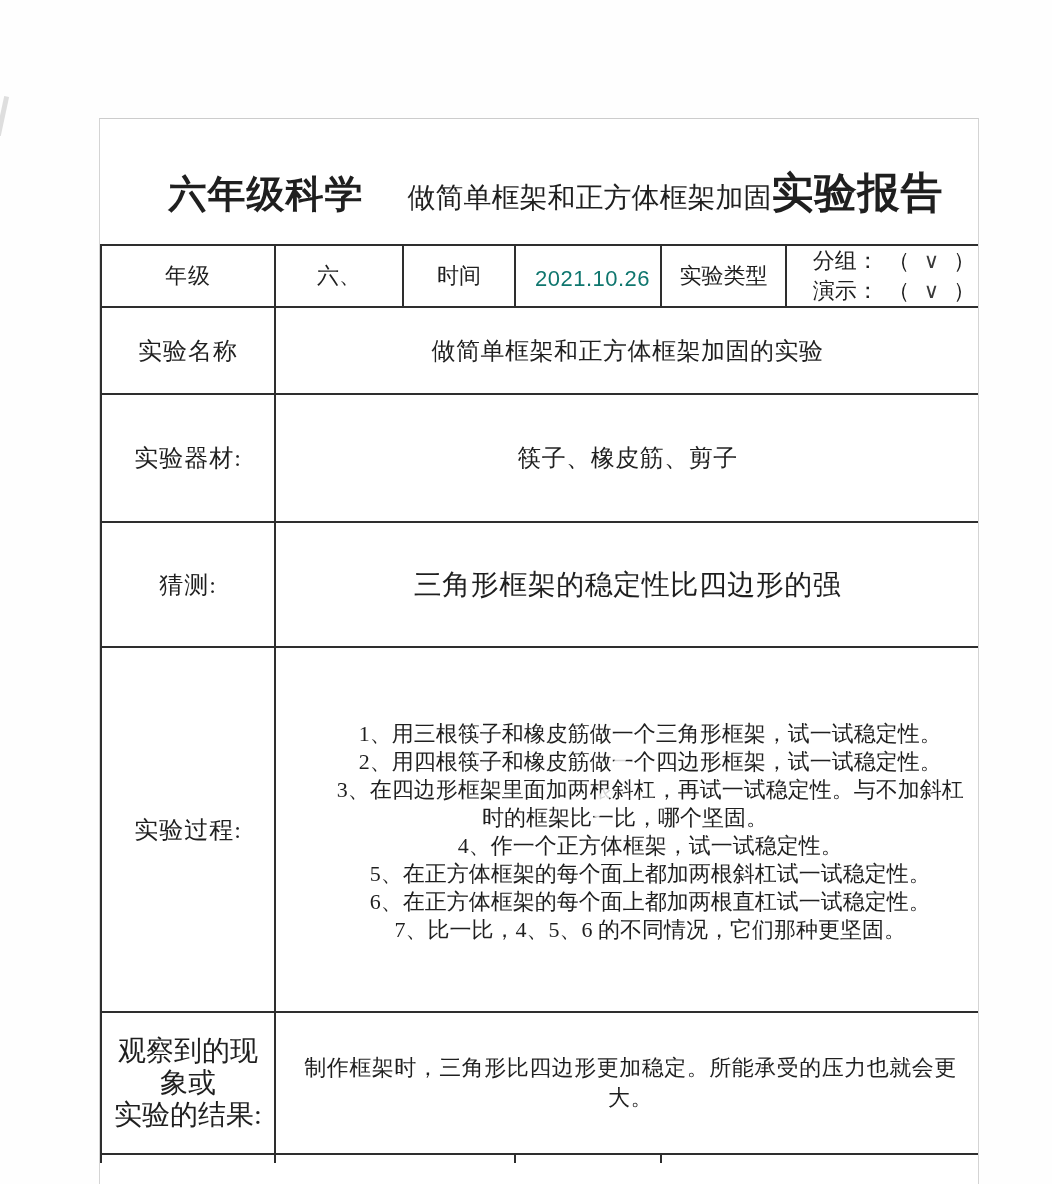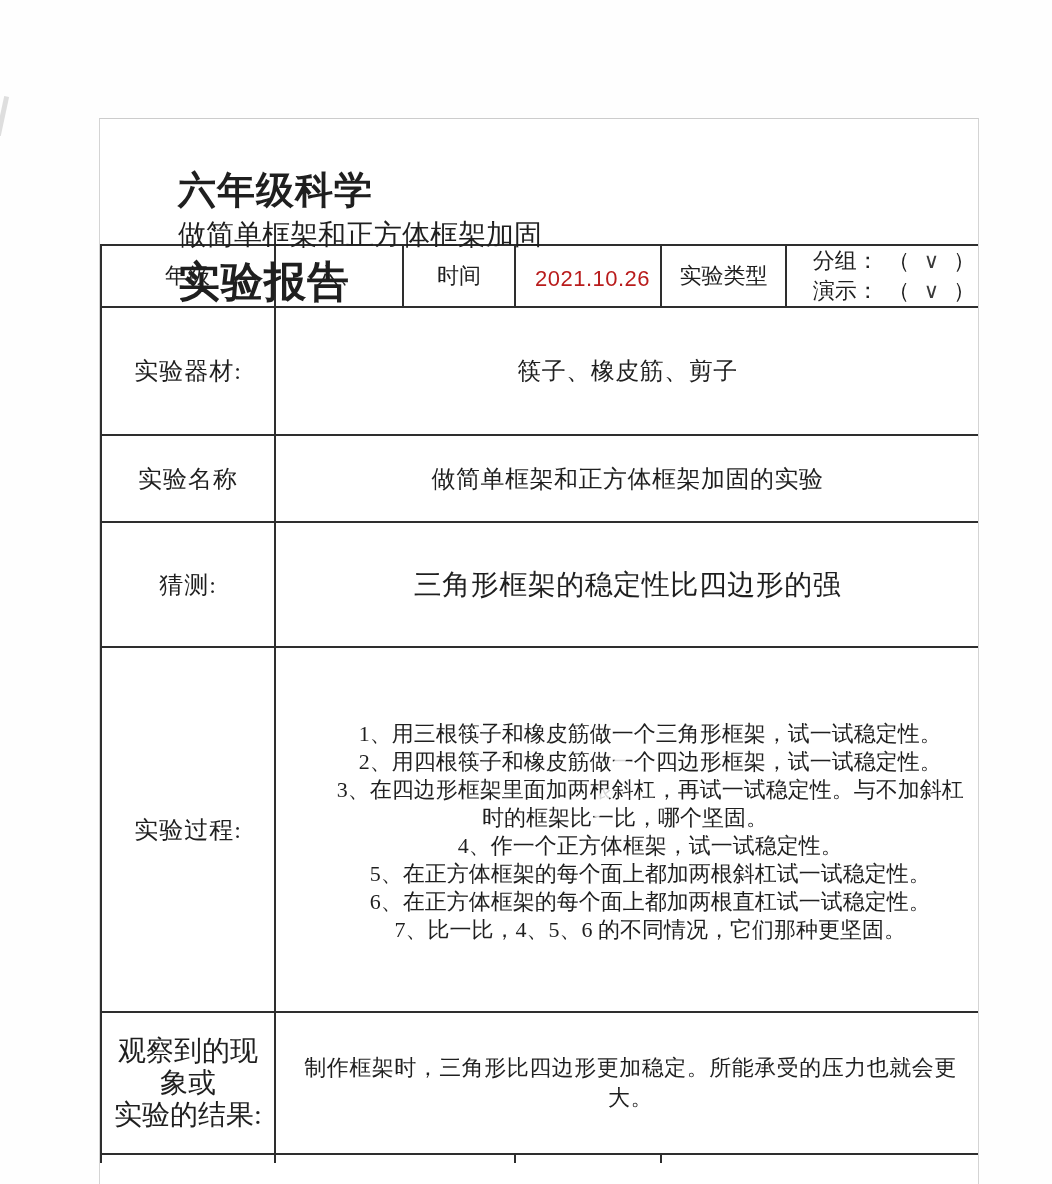--- a/index.html
+++ b/index.html
@@ -19,24 +19,23 @@
     background: #ffffff;
     border-top: 1px solid #cccccc;
     border-left: 1px solid #d4d4d4;
     border-right: 1px solid #d4d4d4;
     overflow: hidden;
   }
 
   
   .title-block {
     height: 125px;
-    display: flex; align-items: baseline; justify-content: flex-start;
+    display: flex; align-items: baseline; justify-content: center;
     padding-top: 46px; padding-left: 34px;
     white-space: nowrap;
-    flex-direction: column;
   }
   .title-part-1 { font-size: 38px; font-weight: bold; letter-spacing: 1px; }
   .title-part-2 { font-size: 28px; font-weight: normal; margin-left: 44px; }
   .title-part-3 { font-size: 42px; font-weight: bold; letter-spacing: 1px; }
 
   
   table.report {
     border-collapse: collapse;
     table-layout: fixed;
     width: 879px;
@@ -44,21 +43,21 @@
   table.report td {
     border: 2px solid #2e2e2e;
     vertical-align: middle;
     text-align: center;
     overflow: hidden;
   }
   td.lbl { font-size: 24px; letter-spacing: 1px; }
   tr.row-info td { font-size: 22px; }
   td.date-cell {
     font-family: "Liberation Sans", sans-serif;
-    font-size: 26px; color: #b91c1c;
+    font-size: 26px; color: #0f766e;
     text-align: left; padding-left: 9px; padding-top: 6px;
     letter-spacing: 0.5px;
   }
   td.type-options-cell { text-align: left; padding-left: 22px; font-size: 20px; }
   .opt-line { line-height: 29px; white-space: nowrap; }
   .opt-line .paren-open { margin-left: 9px; }
   .opt-line .check-mark { margin: 0 14px; font-size: 21px; color: #3a3a3a; }
 
   td.value-center { font-size: 24px; letter-spacing: 0.5px; }
   td.hypothesis-value { font-size: 28px; }
@@ -127,28 +126,28 @@
         <td class="type-options-cell">
           <div class="opt-line">
             <span>分组：</span><span class="paren-open">（</span><span class="check-mark">∨</span><span>）</span>
           </div>
           <div class="opt-line">
             <span>演示：</span><span class="paren-open">（</span><span class="check-mark">∨</span><span>）</span>
           </div>
         </td>
       </tr>
 
+      <tr style="height:87px;">
+        <td class="lbl">实验名称</td>
+        <td class="value-center" colspan="5">做简单框架和正方体框架加固的实验</td>
+      </tr>
+
       <tr style="height:128px;">
         <td class="lbl">实验器材:</td>
         <td class="value-center" colspan="5">筷子、橡皮筋、剪子</td>
-      </tr>
-
-      <tr style="height:87px;">
-        <td class="lbl">实验名称</td>
-        <td class="value-center" colspan="5">做简单框架和正方体框架加固的实验</td>
       </tr>
 
       <tr style="height:125px;">
         <td class="lbl">猜测:</td>
         <td class="value-center hypothesis-value" colspan="5">三角形框架的稳定性比四边形的强</td>
       </tr>
 
       <tr style="height:365px;">
         <td class="lbl">实验过程:</td>
         <td class="procedure-cell" colspan="5">

